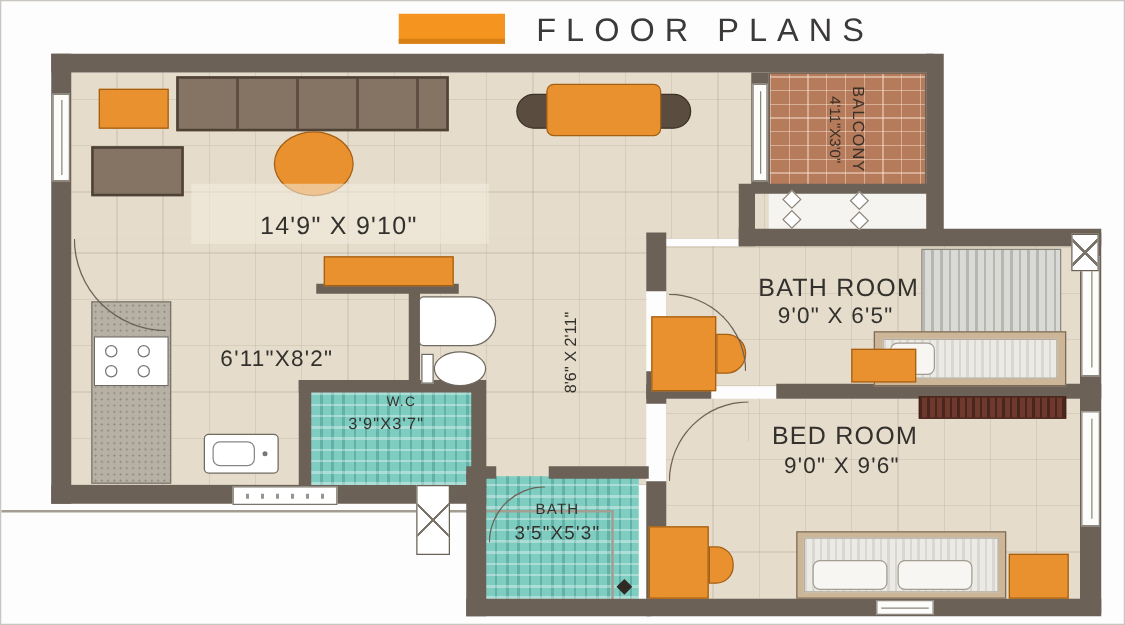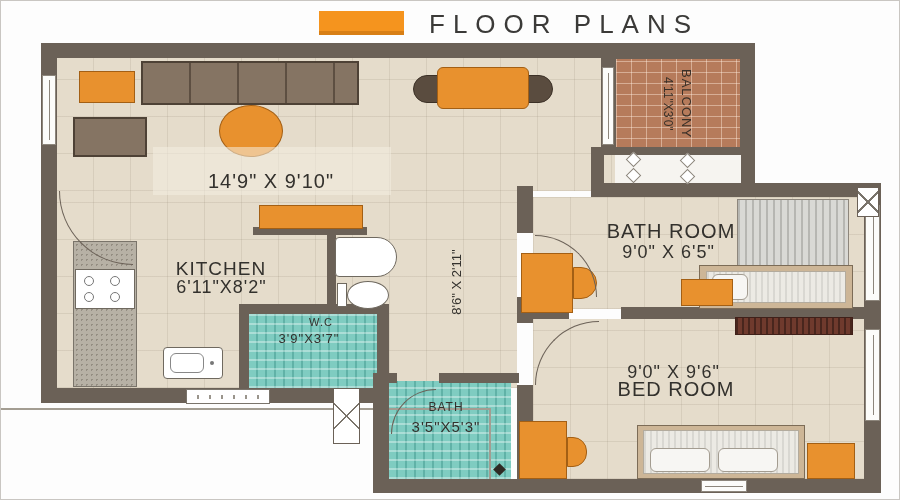--- a/index.html
+++ b/index.html
@@ -168,33 +168,32 @@
   <div class="abs orange" style="left:566px;top:436px;width:20px;height:30px;border-radius:0 14px 14px 0;"></div>
 
   <div class="abs arc arc-bl" style="left:58px;top:190px;width:74px;height:74px;"></div>
   <div class="abs arc arc-tr" style="left:534px;top:234px;width:62px;height:62px;"></div>
   <div class="abs arc arc-tl" style="left:534px;top:320px;width:64px;height:64px;"></div>
   <div class="abs arc arc-tl" style="left:390px;top:388px;width:45px;height:45px;"></div>
 
   <div class="abs backdrop" style="left:152px;top:146px;width:238px;height:48px;"></div>
   <div class="abs lbl" style="left:150px;top:170px;width:240px;font-size:20px;">14'9" X 9'10"</div>
 
-  <div class="abs lbl" style="left:145px;top:258px;width:150px;font-size:19px;">KITCHEN</div>
   <div class="abs lbl" style="left:138px;top:277px;width:165px;font-size:18px;">6'11"X8'2"</div>
 
   <div class="abs lbl" style="left:258px;top:316px;width:100px;font-size:11px;margin-left:12px;">W.C</div>
   <div class="abs lbl" style="left:250px;top:331px;width:116px;font-size:13px;">3'9"X3'7"</div>
 
   <div class="abs lbl" style="left:395px;top:400px;width:100px;font-size:12px;">BATH</div>
   <div class="abs lbl" style="left:388px;top:418px;width:114px;font-size:15px;">3'5"X5'3"</div>
 
   <div class="abs lbl" style="left:575px;top:220px;width:190px;font-size:20px;">BATH  ROOM</div>
   <div class="abs lbl" style="left:575px;top:242px;width:185px;font-size:18px;">9'0"  X  6'5"</div>
 
-  <div class="abs lbl" style="left:580px;top:338px;width:190px;font-size:20px;margin-top:40px;">BED  ROOM</div>
+  <div class="abs lbl" style="left:580px;top:338px;width:190px;font-size:20px;">BED  ROOM</div>
   <div class="abs lbl" style="left:580px;top:362px;width:185px;font-size:18px;">9'0"  X  9'6"</div>
 
   <div class="abs vert-rl" style="left:646px;top:58px;width:48px;height:90px;">
     <span style="font-size:13px;letter-spacing:1px;">BALCONY</span>
     <span style="font-size:12px;">4'11"X3'0"</span>
   </div>
 
   <div class="abs rot-ccw" style="left:397px;top:272px;width:120px;height:18px;font-size:13px;">8'6" X 2'11"</div>
 
 </div>

